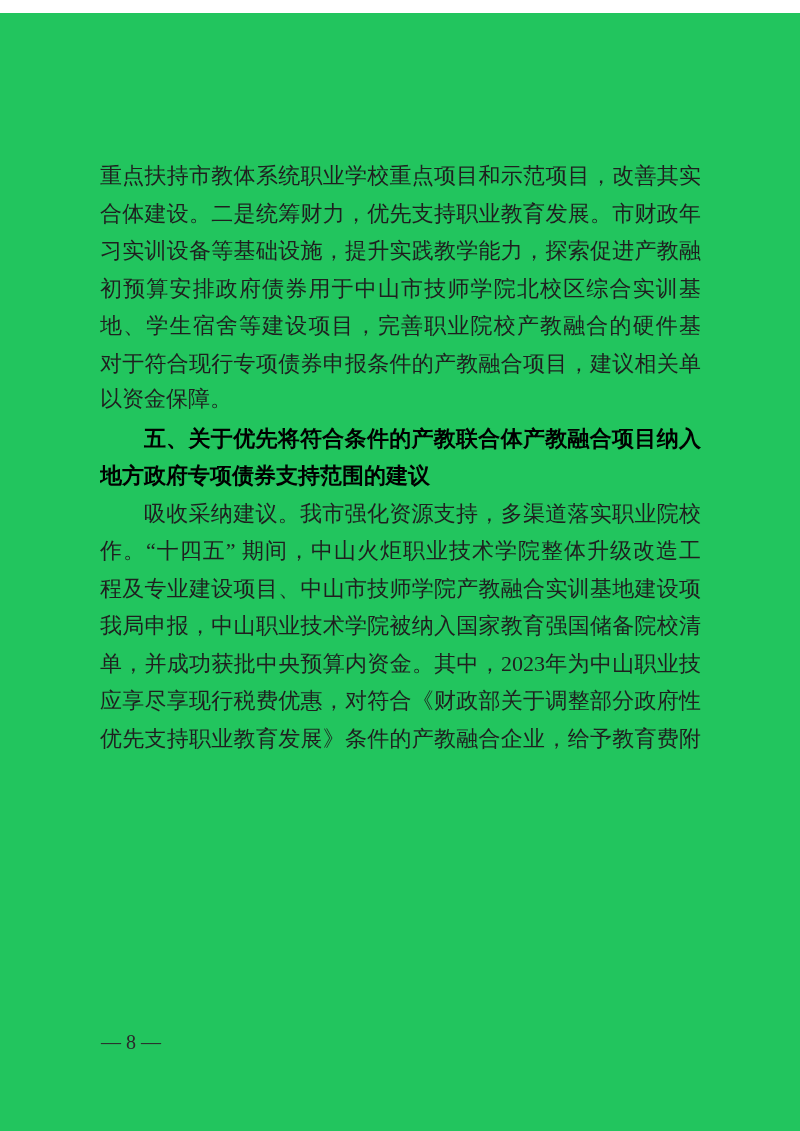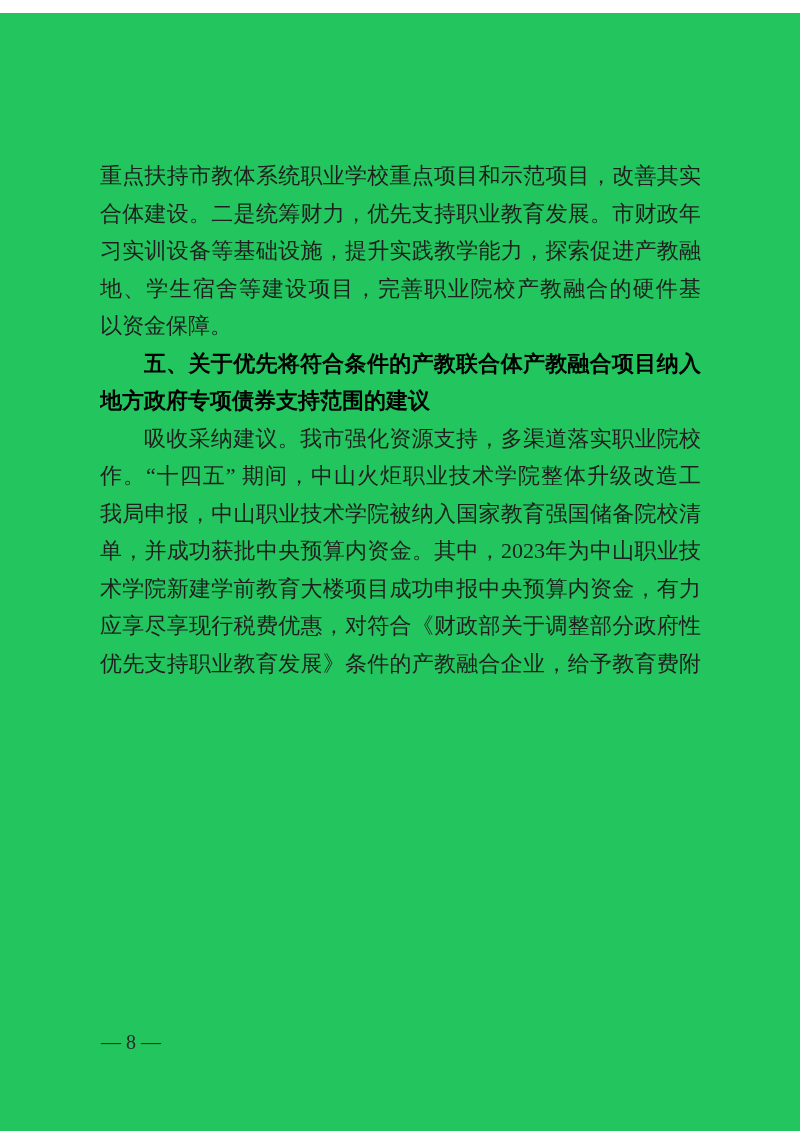--- a/index.html
+++ b/index.html
@@ -28,20 +28,21 @@
     font-size: 22px;
     color: #1f1f1f;
     text-align: justify;
     text-align-last: justify;
     text-justify: inter-character;
     overflow: hidden;
   }
   .line.short {
     text-align: left;
     text-align-last: left;
+    font-family: Liberation Mono, monospace;
   }
   .line.indent {
     text-indent: 44px;
   }
   .line.heading {
     font-family: Liberation Serif, serif;
     font-weight: 700;
     color: #000000;
   }
   .footer-page-number {
@@ -56,30 +57,32 @@
 </style>
 </head>
 <body>
 
 <div class="page">
   <div class="text-block">
 
     <div class="line">重点扶持市教体系统职业学校重点项目和示范项目，改善其实</div>
     <div class="line">合体建设。二是统筹财力，优先支持职业教育发展。市财政年</div>
     <div class="line">习实训设备等基础设施，提升实践教学能力，探索促进产教融</div>
+    <div class="line">初预算安排政府债券用于中山市技师学院北校区综合实训基</div>
     <div class="line">地、学生宿舍等建设项目，完善职业院校产教融合的硬件基础。</div>
+    <div class="line">对于符合现行专项债券申报条件的产教融合项目，建议相关单</div>
     <div class="line short">以资金保障。</div>
 
     <div class="line heading indent">五、关于优先将符合条件的产教联合体产教融合项目纳入</div>
     <div class="line heading short">地方政府专项债券支持范围的建议</div>
 
     <div class="line indent">吸收采纳建议。我市强化资源支持，多渠道落实职业院校</div>
     <div class="line">作。“十四五” 期间，中山火炬职业技术学院整体升级改造工</div>
+    <div class="line">程及专业建设项目、中山市技师学院产教融合实训基地建设项</div>
     <div class="line">我局申报，中山职业技术学院被纳入国家教育强国储备院校清</div>
     <div class="line">单，并成功获批中央预算内资金。其中，2023年为中山职业技</div>
-    <div class="line">术学院新建学前教育大楼项目成功申报中央预算内资金，有力</div>
     <div class="line">应享尽享现行税费优惠，对符合《财政部关于调整部分政府性</div>
     <div class="line">优先支持职业教育发展》条件的产教融合企业，给予教育费附加</div>
 
   </div>
 
   <div class="footer-page-number">— 8 —</div>
 </div>
 
 </body></html>

